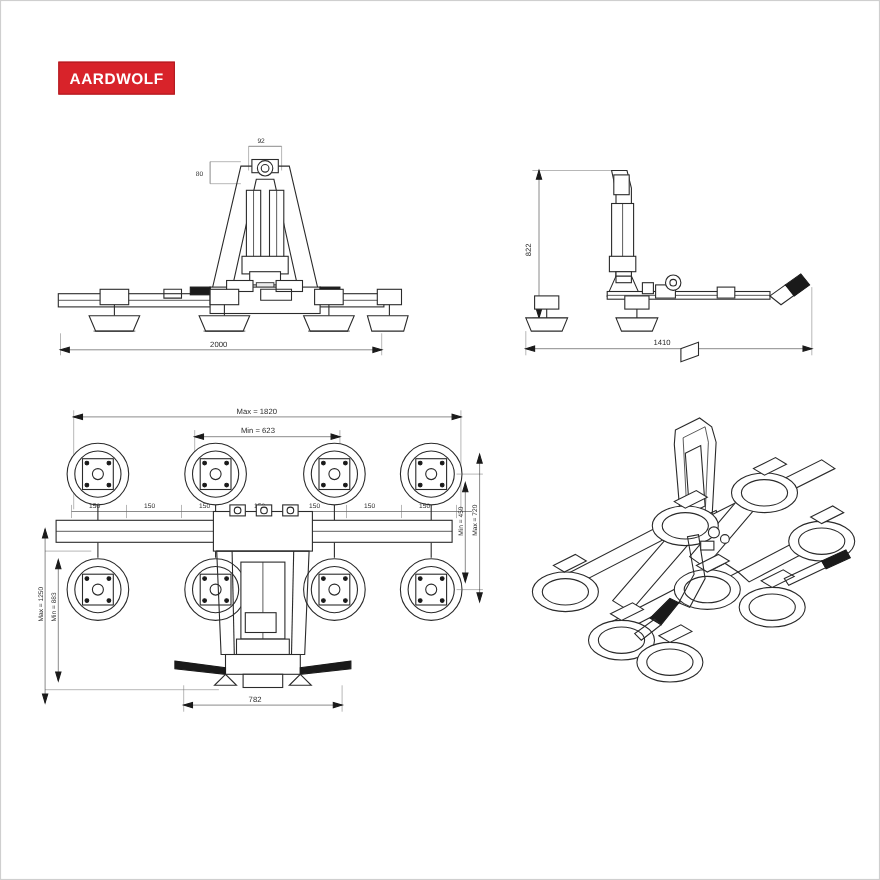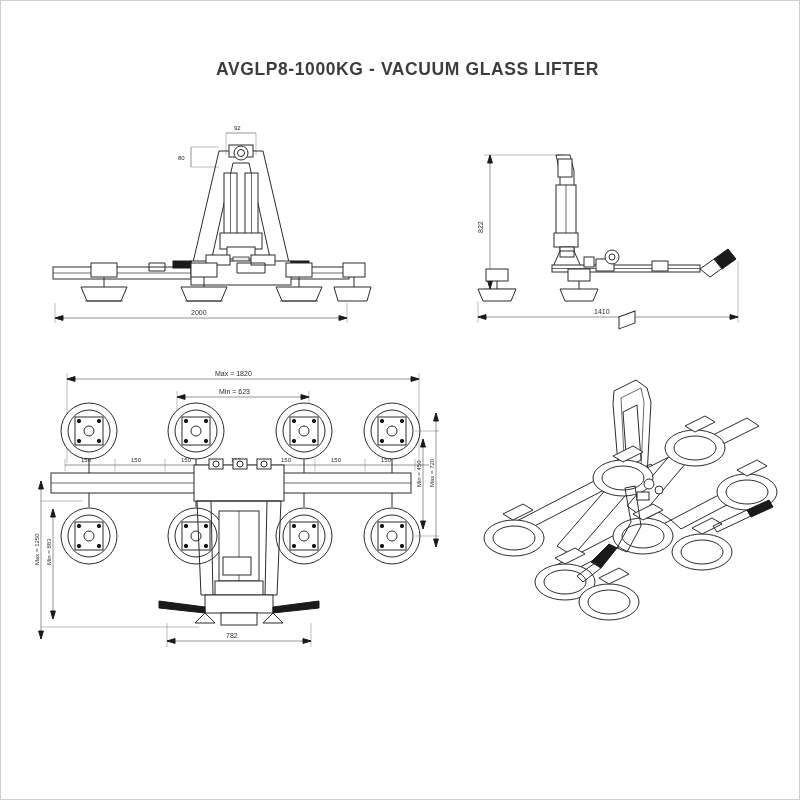--- a/index.html
+++ b/index.html
@@ -24,21 +24,23 @@
   .fillg{fill:#ececec;stroke:#2b2b2b;stroke-width:.8;}
   .dk{fill:#1a1a1a;stroke:#1a1a1a;}
   .dimtxt{font-family:"Liberation Sans",sans-serif;font-size:6px;fill:#2b2b2b;}
   .dimtxt8{font-family:"Liberation Sans",sans-serif;font-size:7px;fill:#2b2b2b;}
 </style>
 </head>
 <body>
 
 <div id="sheet">
 
-  <div id="title">AVGLP8-1000KG - VACUUM GLASS LIFTER</div>
+  <div id="logo">
+    <span class="txt"><span>AARD</span><span class="w">W</span><span>OLF</span></span>
+  </div>
 
   <div class="view" style="left:40px;top:110px;">
     <svg width="330" height="230" viewBox="0 0 330 230">
 
       <g>
         <line class="dim" x1="185" y1="22" x2="215" y2="22"></line>
         <line class="ext" x1="185" y1="22" x2="185" y2="44"></line>
         <line class="ext" x1="215" y1="22" x2="215" y2="44"></line>
         <text class="dimtxt" x="193" y="19">92</text>
         <line class="dim" x1="150" y1="36" x2="150" y2="56"></line>

